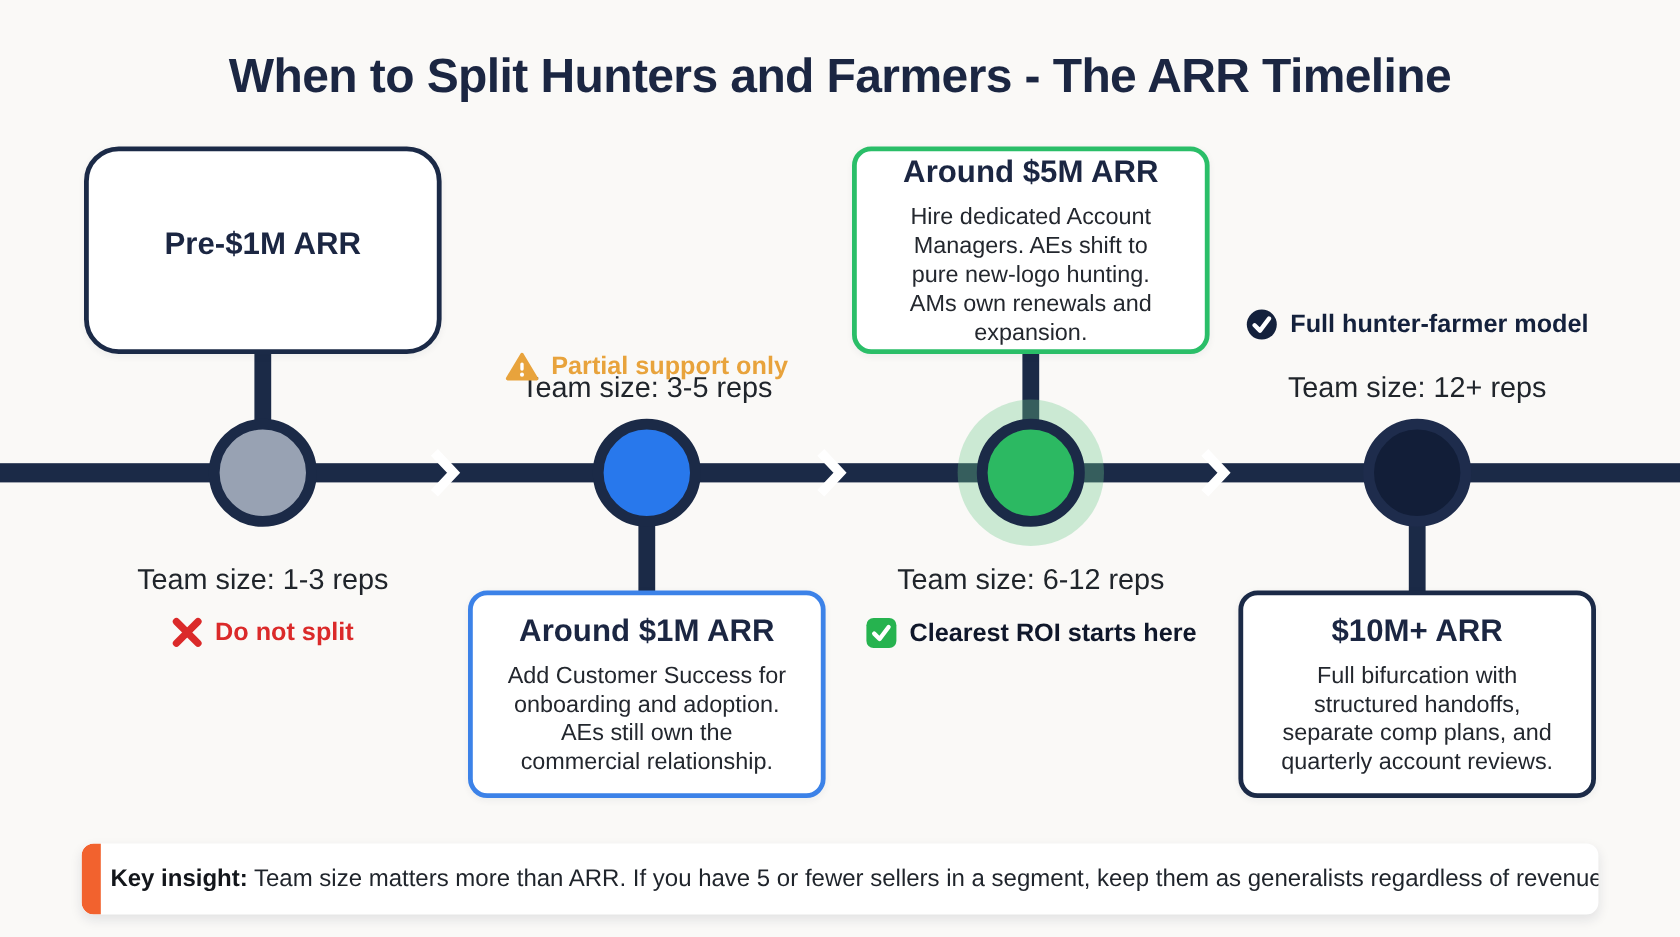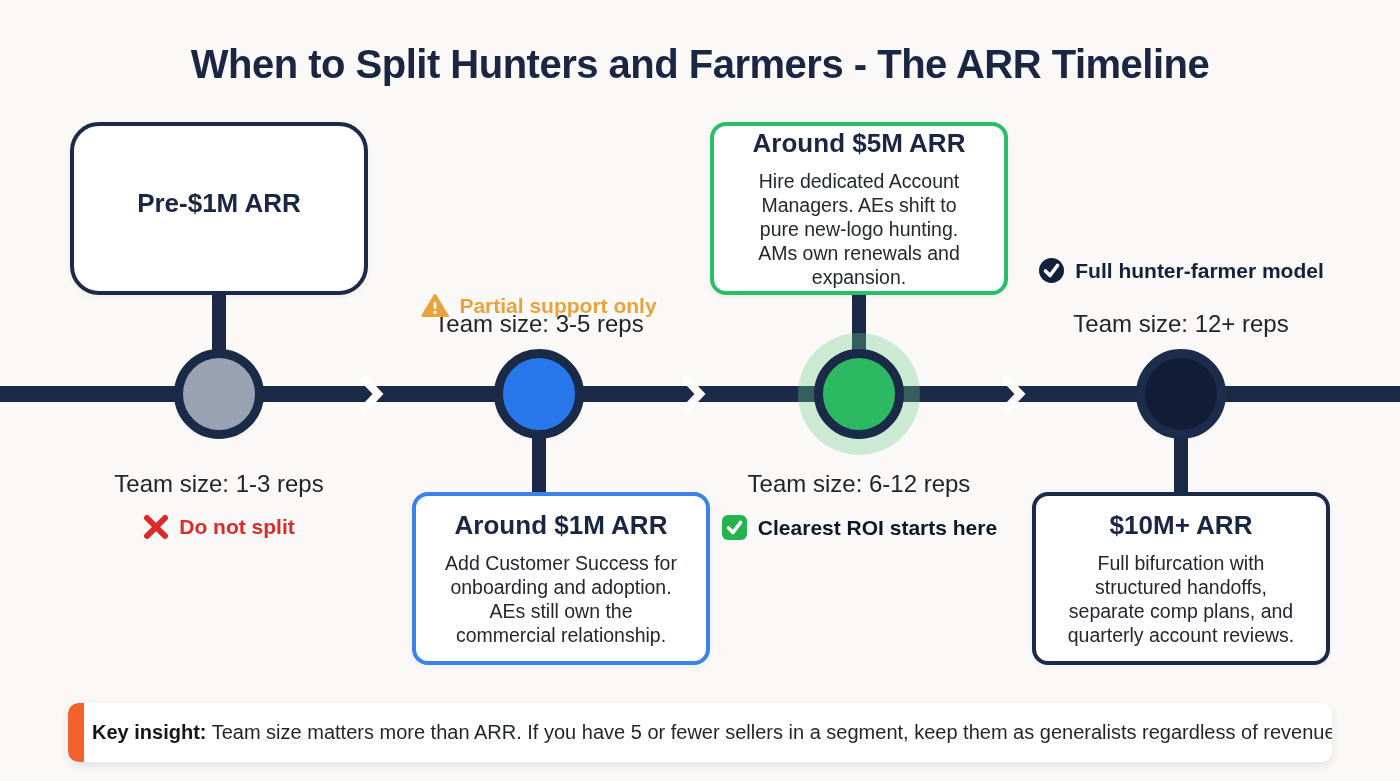--- a/index.html
+++ b/index.html
@@ -95,21 +95,21 @@
   <div class="node node-gray" style="left:174px;"></div>
   <div class="team-label" style="left:59px; top:470px;">Team size: 1-3 reps</div>
   <div class="verdict verdict-red" style="left:39px; top:514px;">
     <svg width="26" height="26" viewBox="0 0 26 26">
       <line x1="4" y1="4" x2="22" y2="22" stroke="#DB2A2A" stroke-width="6" stroke-linecap="round"></line>
       <line x1="22" y1="4" x2="4" y2="22" stroke="#DB2A2A" stroke-width="6" stroke-linecap="round"></line>
     </svg>
     <span>Do not split</span>
   </div>
 
-  <div class="card card-blue" style="left:412px; top:492px;">
+  <div class="card card-blue" style="left:390px; top:492px;">
     <h2>Around $1M ARR</h2>
     <p>Add Customer Success for onboarding and adoption. AEs still own the commercial relationship.</p>
   </div>
   <div class="node node-blue" style="left:494px;"></div>
   <div class="team-label" style="left:379px; top:310px;">Team size: 3-5 reps</div>
   <div class="verdict verdict-amber" style="left:359px; top:257px;margin-top:36px;">
     <svg width="28" height="25" viewBox="0 0 28 25">
       <polygon points="14,2.5 26,22.5 2,22.5" fill="#E8A33C" stroke="#E8A33C" stroke-width="3" stroke-linejoin="round"></polygon>
       <rect x="12.6" y="9" width="2.8" height="7" rx="1.4" fill="#FFFFFF"></rect>
       <circle cx="14" cy="19.2" r="1.7" fill="#FFFFFF"></circle>

